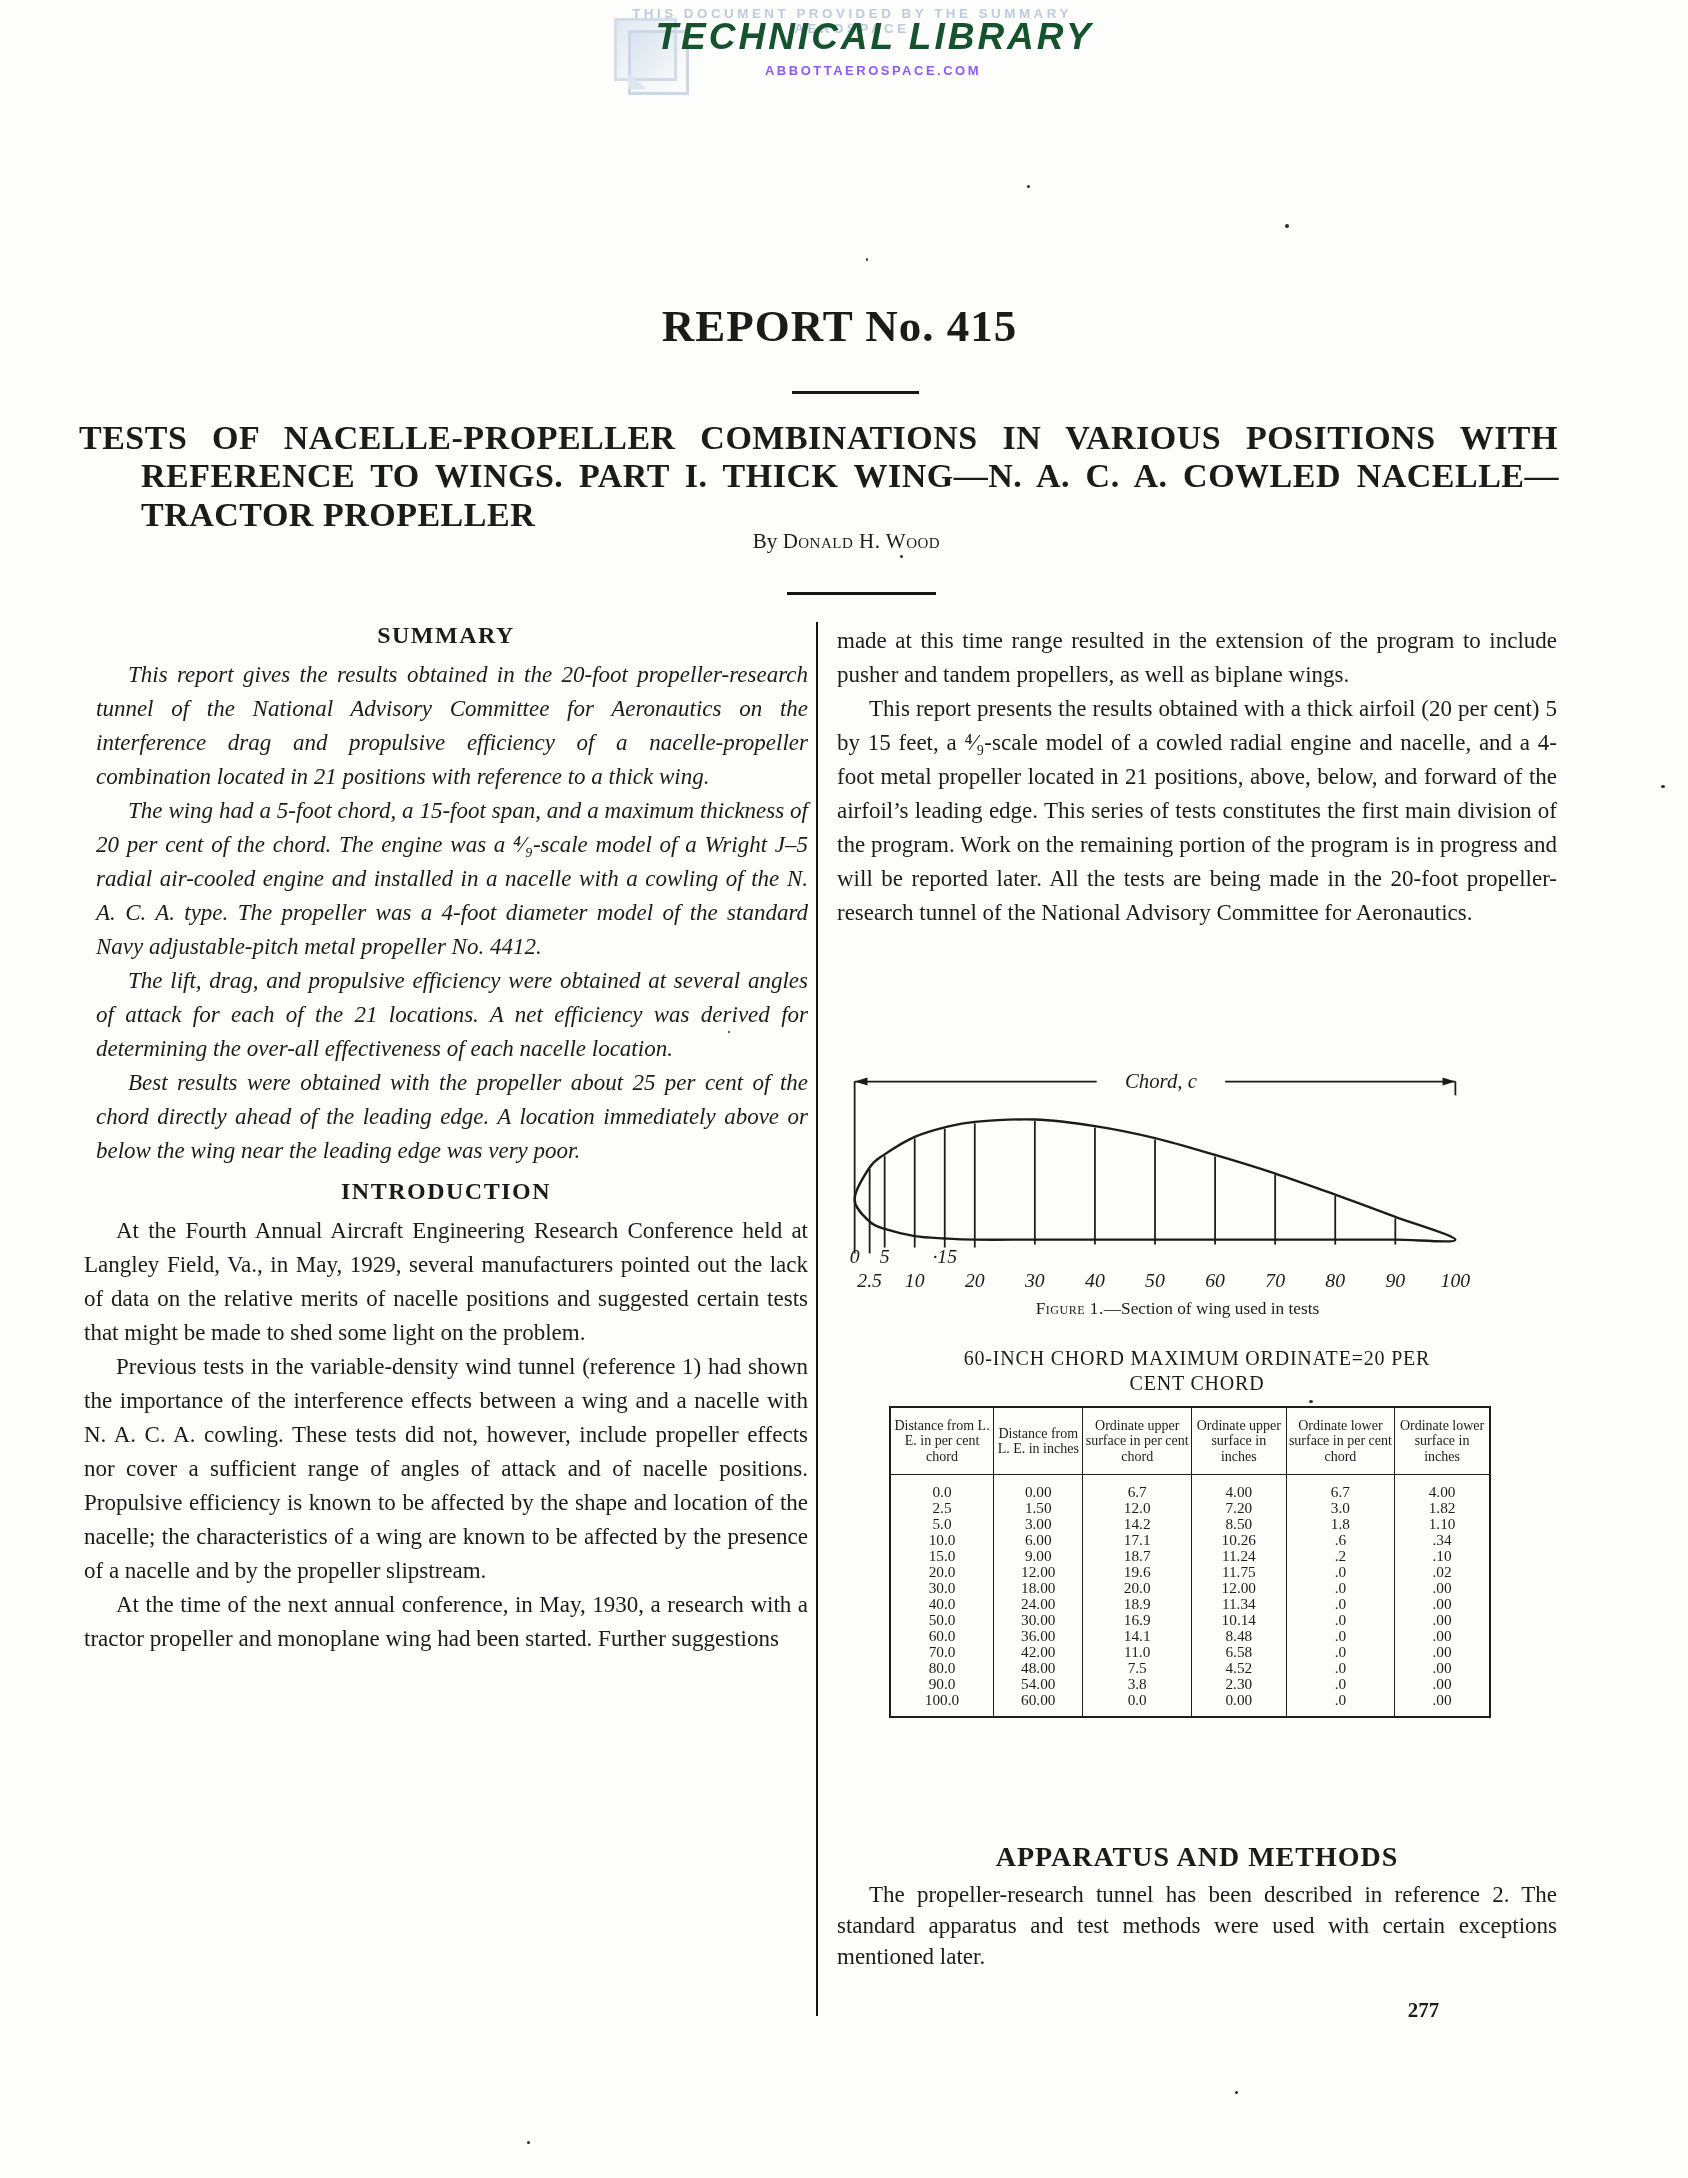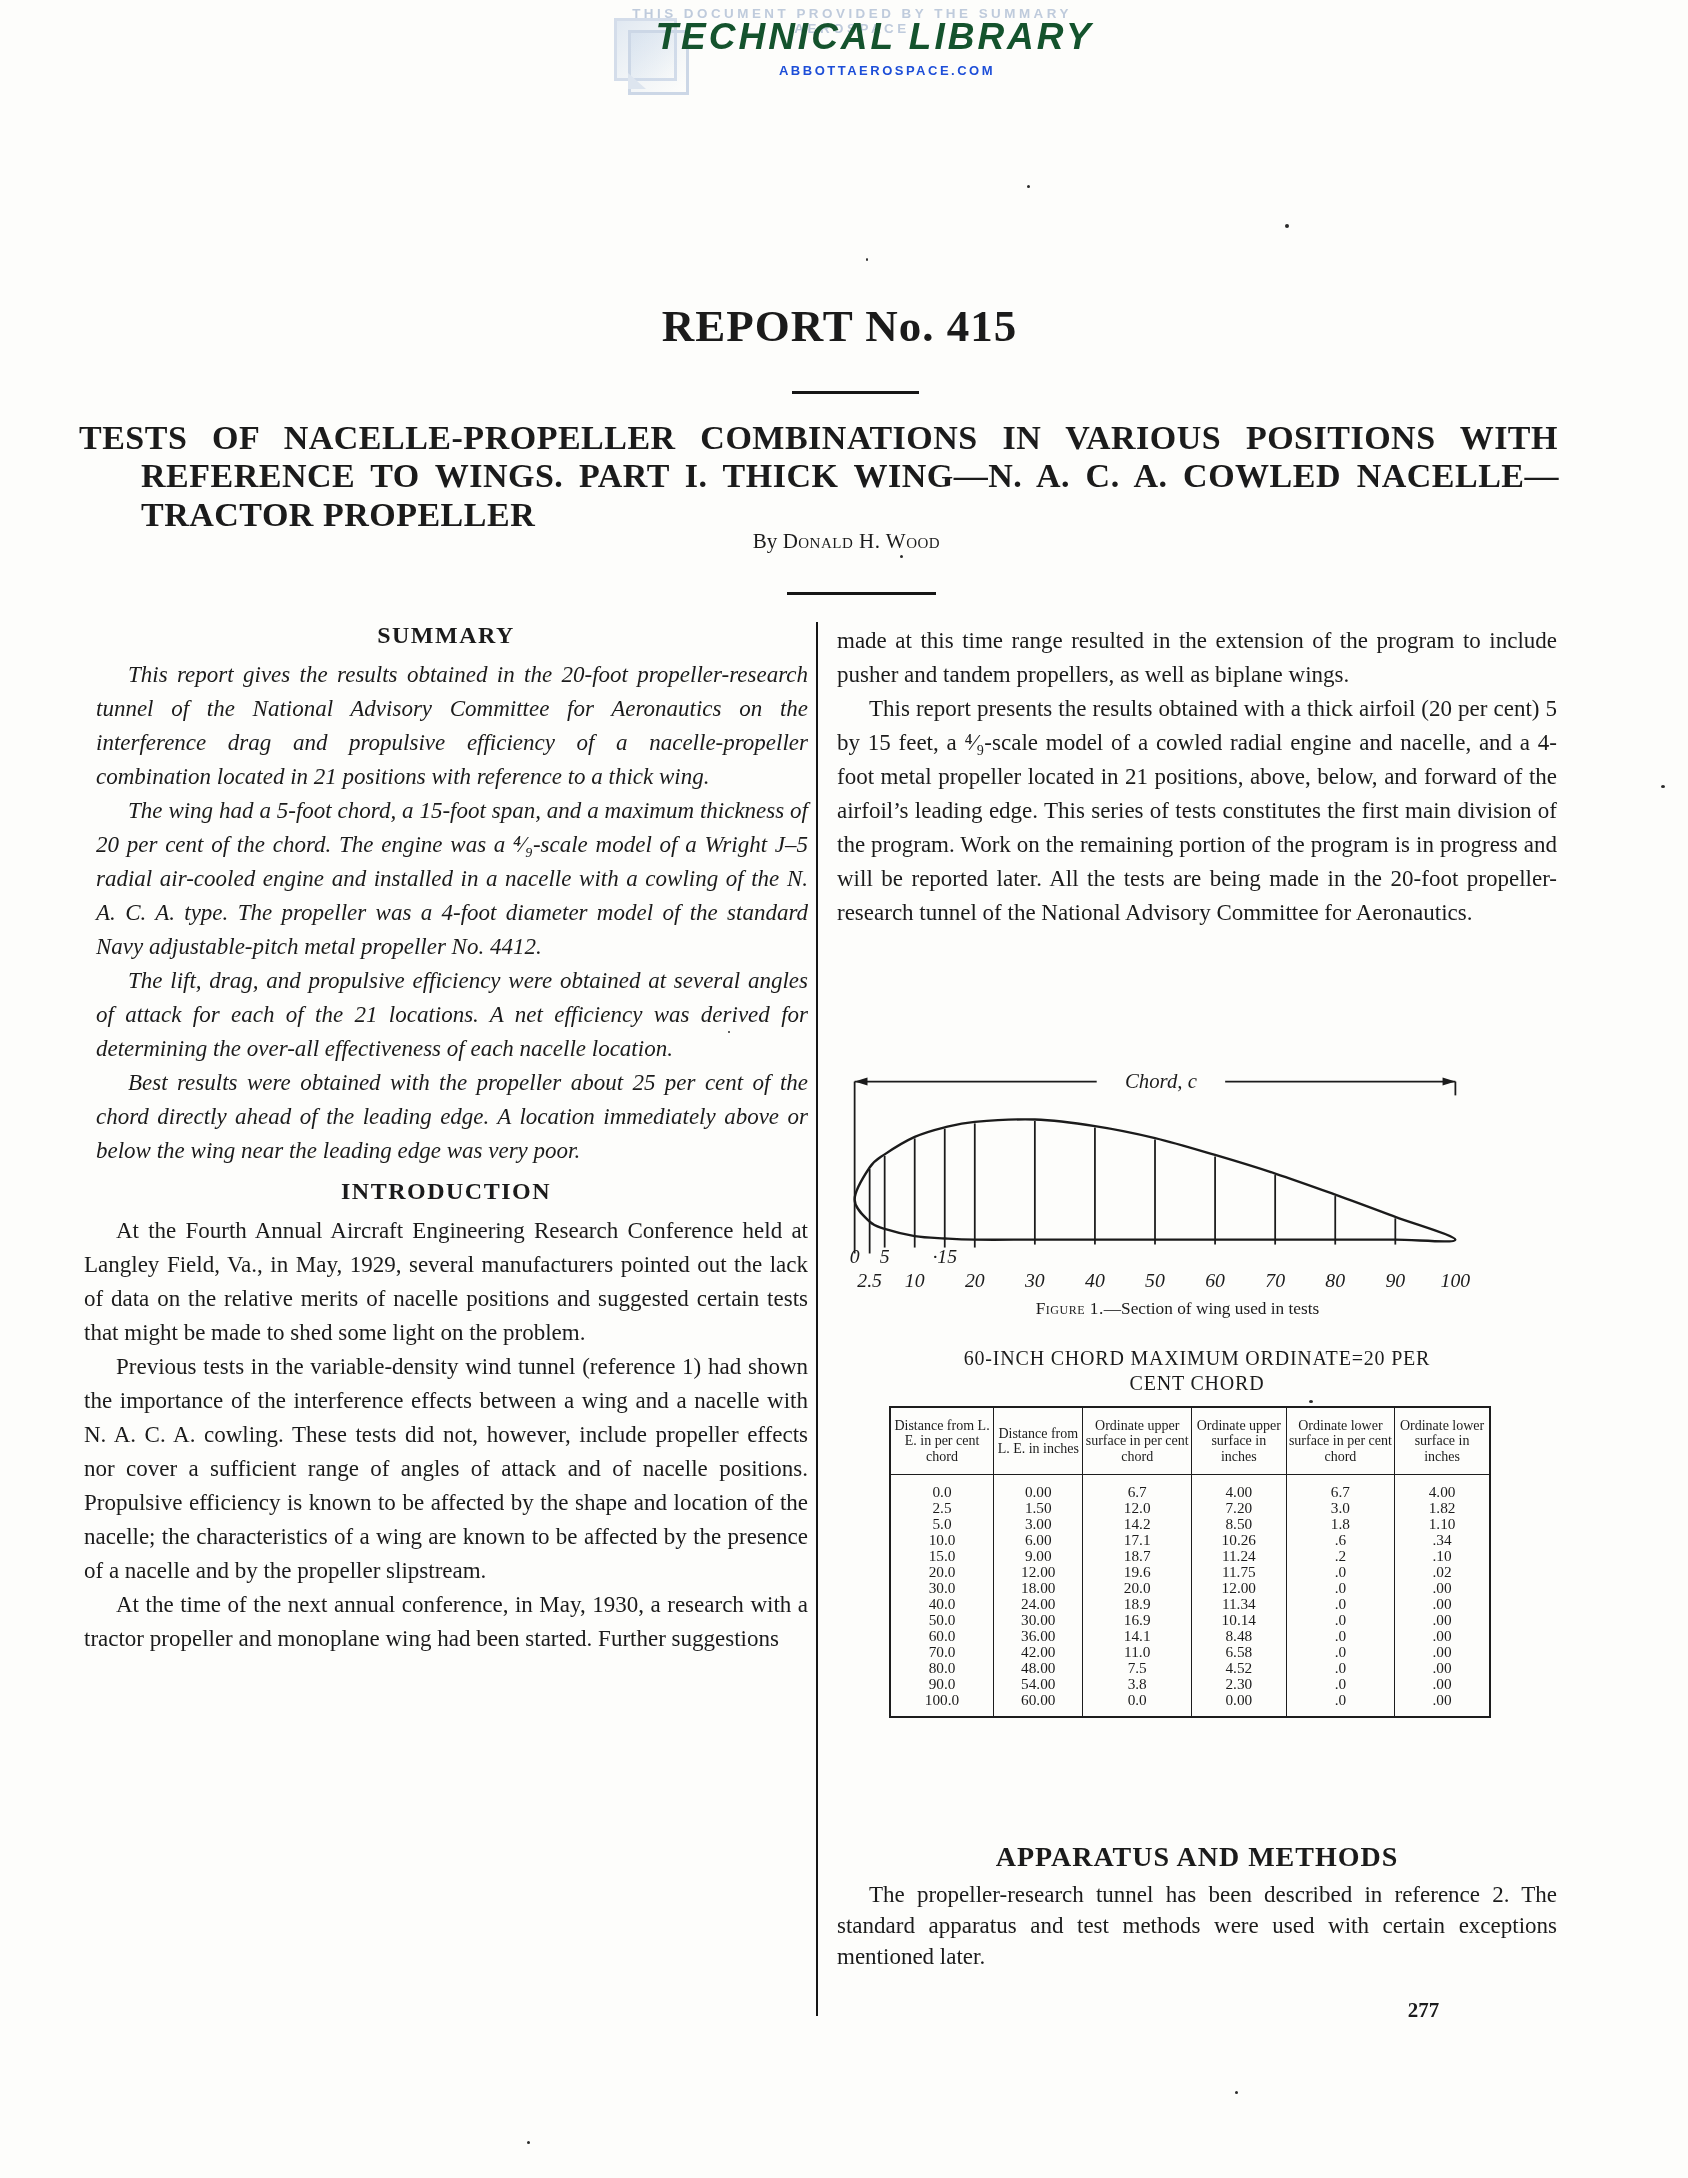--- a/index.html
+++ b/index.html
@@ -3,21 +3,21 @@
 <meta charset="utf-8">
 <style>
   html,body{margin:0;padding:0;background:#e8e8e8;}
   .page{position:relative;width:1689px;height:2178px;background:#fdfdfb;overflow:hidden;
         font-family:"Liberation Serif","DejaVu Serif",serif;color:#1b1b1b;}
 
   
   .wm{position:absolute;font-family:"Liberation Sans","DejaVu Sans",sans-serif;text-align:center;}
   #wm-line1{left:592px;top:6px;width:520px;font-size:13.4px;letter-spacing:3.5px;color:#bfcbdc;font-weight:600;}
   #wm-line2{left:642px;top:16px;width:465px;font-size:37px;letter-spacing:3px;color:#14532d;font-weight:600;font-style:italic;}
-  #wm-line3{left:679px;top:63px;width:416px;font-size:13px;letter-spacing:2.5px;color:#1d4ed8;font-weight:600;}
+  #wm-line3{left:665px;top:63px;width:416px;font-size:13px;letter-spacing:2.5px;color:#8b5cf6;font-weight:600;}
   #wm-icon{position:absolute;left:614px;top:12px;width:94px;height:91px;}
   #wm-icon .b1{position:absolute;left:0;top:6px;width:57px;height:57px;border:3px solid #d4ddea;
                background:linear-gradient(135deg,rgba(190,208,230,.45),rgba(255,255,255,0));}
   #wm-icon .b2{position:absolute;left:14px;top:18px;width:55px;height:59px;border:3px solid #ccd7e6;
                background:linear-gradient(135deg,rgba(190,208,230,.35),rgba(255,255,255,0));}
   #wm-icon .fold{position:absolute;left:14px;top:61px;width:0;height:0;border-left:18px solid #dde5ef;border-top:16px solid transparent;}
 
   
   #report-no{position:absolute;left:97px;top:300px;width:1485px;text-align:center;
              font-size:45px;font-weight:bold;letter-spacing:1px;font-family:Liberation Serif, serif;}

